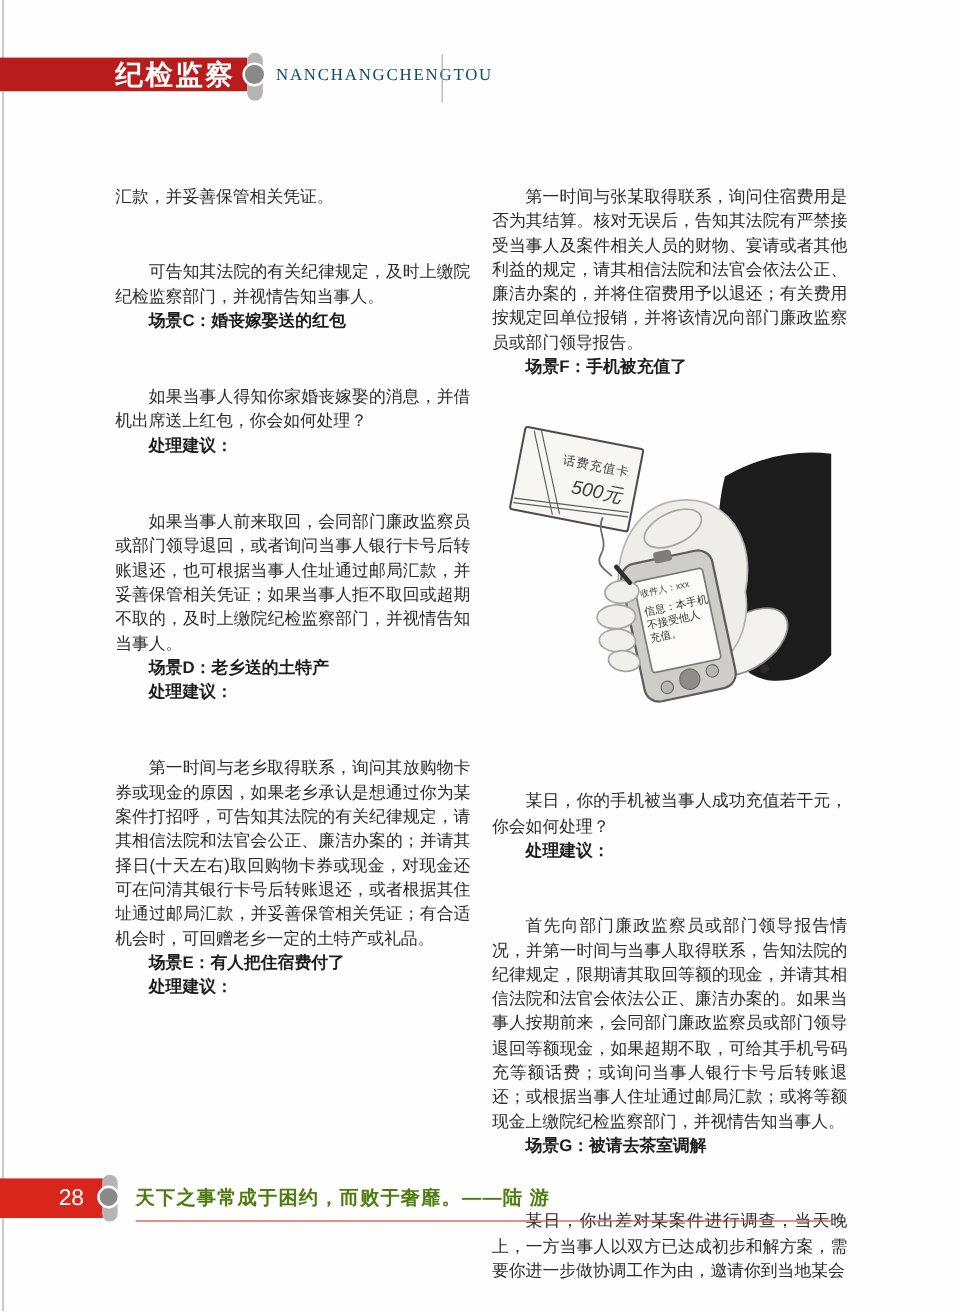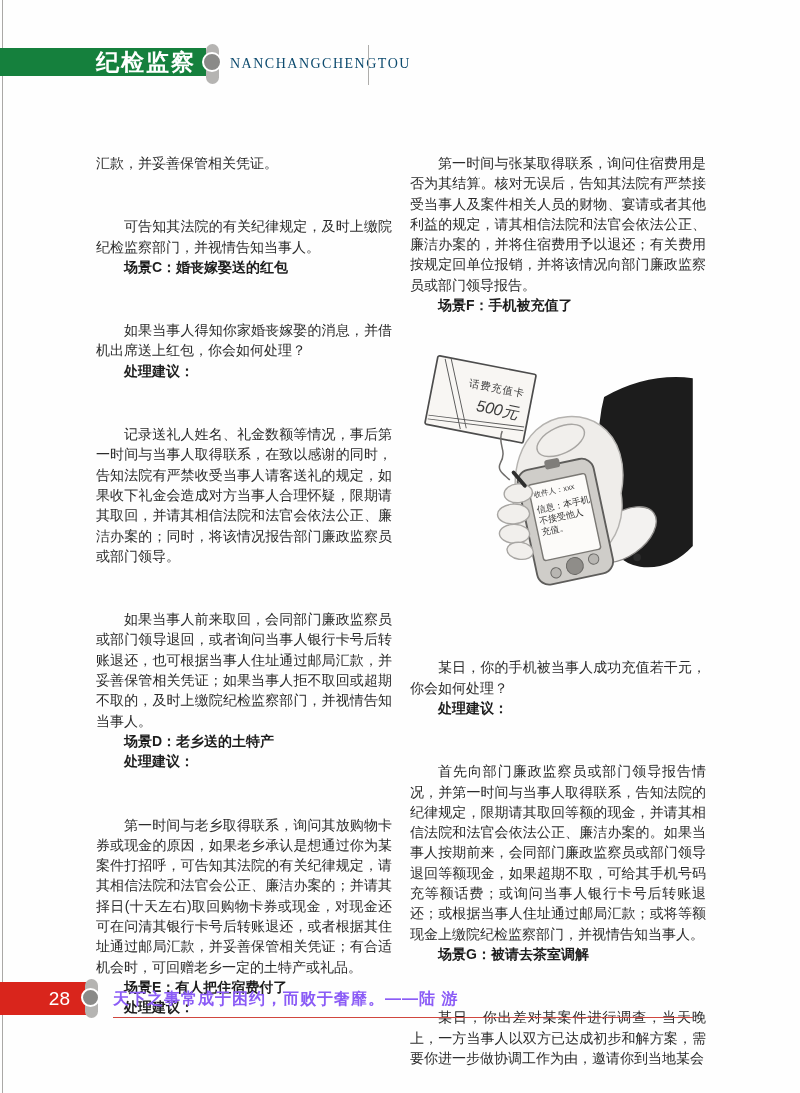--- a/index.html
+++ b/index.html
@@ -20,21 +20,21 @@
     left: 2px; top: 0; bottom: 0;
     width: 1px;
     background: #aaa8a6;
   }
 
   
   .hdr-band {
     position: absolute;
     left: 0; top: 48px;
     width: 206px; height: 28px;
-    background: #15803d;
+    background: #b91c1c;
     color: #ffffff;
     font-weight: bold;
     font-size: 23px;
     line-height: 28px;
     text-align: right;
     padding-right: 10px;
     letter-spacing: 2px;
   }
   .hdr-bar {
     position: absolute;
@@ -123,21 +123,21 @@
     width: 19px; height: 19px;
     border-radius: 50%;
     background: #8a8a88;
     border: 2px solid #ffffff;
   }
   .ftr-quote {
     position: absolute;
     left: 113px; top: 982px;
     height: 33px;
     line-height: 33px;
-    color: #8b5cf6;
+    color: #4d7c0f;
     font-weight: bold;
     font-size: 16px;
     letter-spacing: 1px;
   }
   .ftr-rule {
     position: absolute;
     left: 113px; top: 1017px;
     width: 580px; height: 1px;
     background: #d0463e;
   }
@@ -156,21 +156,20 @@
   <div class="hdr-dot"></div>
   <span class="hdr-org">NANCHANGCHENGTOU</span>
   <div class="hdr-vline"></div>
 
   <div class="col col-left">
     <p class="para no-indent">汇款，并妥善保管相关凭证。</p>
     <p class="para">可告知其法院的有关纪律规定，及时上缴院纪检监察部门，并视情告知当事人。</p>
     <p class="heading">场景C：婚丧嫁娶送的红包</p>
     <p class="para">如果当事人得知你家婚丧嫁娶的消息，并借机出席送上红包，你会如何处理？</p>
     <p class="heading">处理建议：</p>
-    <p class="para">记录送礼人姓名、礼金数额等情况，事后第一时间与当事人取得联系，在致以感谢的同时，告知法院有严禁收受当事人请客送礼的规定，如果收下礼金会造成对方当事人合理怀疑，限期请其取回，并请其相信法院和法官会依法公正、廉洁办案的；同时，将该情况报告部门廉政监察员或部门领导。</p>
     <p class="para">如果当事人前来取回，会同部门廉政监察员或部门领导退回，或者询问当事人银行卡号后转账退还，也可根据当事人住址通过邮局汇款，并妥善保管相关凭证；如果当事人拒不取回或超期不取的，及时上缴院纪检监察部门，并视情告知当事人。</p>
     <p class="heading">场景D：老乡送的土特产</p>
     <p class="heading">处理建议：</p>
     <p class="para">第一时间与老乡取得联系，询问其放购物卡券或现金的原因，如果老乡承认是想通过你为某案件打招呼，可告知其法院的有关纪律规定，请其相信法院和法官会公正、廉洁办案的；并请其择日(十天左右)取回购物卡券或现金，对现金还可在问清其银行卡号后转账退还，或者根据其住址通过邮局汇款，并妥善保管相关凭证；有合适机会时，可回赠老乡一定的土特产或礼品。</p>
     <p class="heading">场景E：有人把住宿费付了</p>
     <p class="heading">处理建议：</p>
   </div>
 
   <div class="col col-right">
     <p class="para">第一时间与张某取得联系，询问住宿费用是否为其结算。核对无误后，告知其法院有严禁接受当事人及案件相关人员的财物、宴请或者其他利益的规定，请其相信法院和法官会依法公正、廉洁办案的，并将住宿费用予以退还；有关费用按规定回单位报销，并将该情况向部门廉政监察员或部门领导报告。</p>

